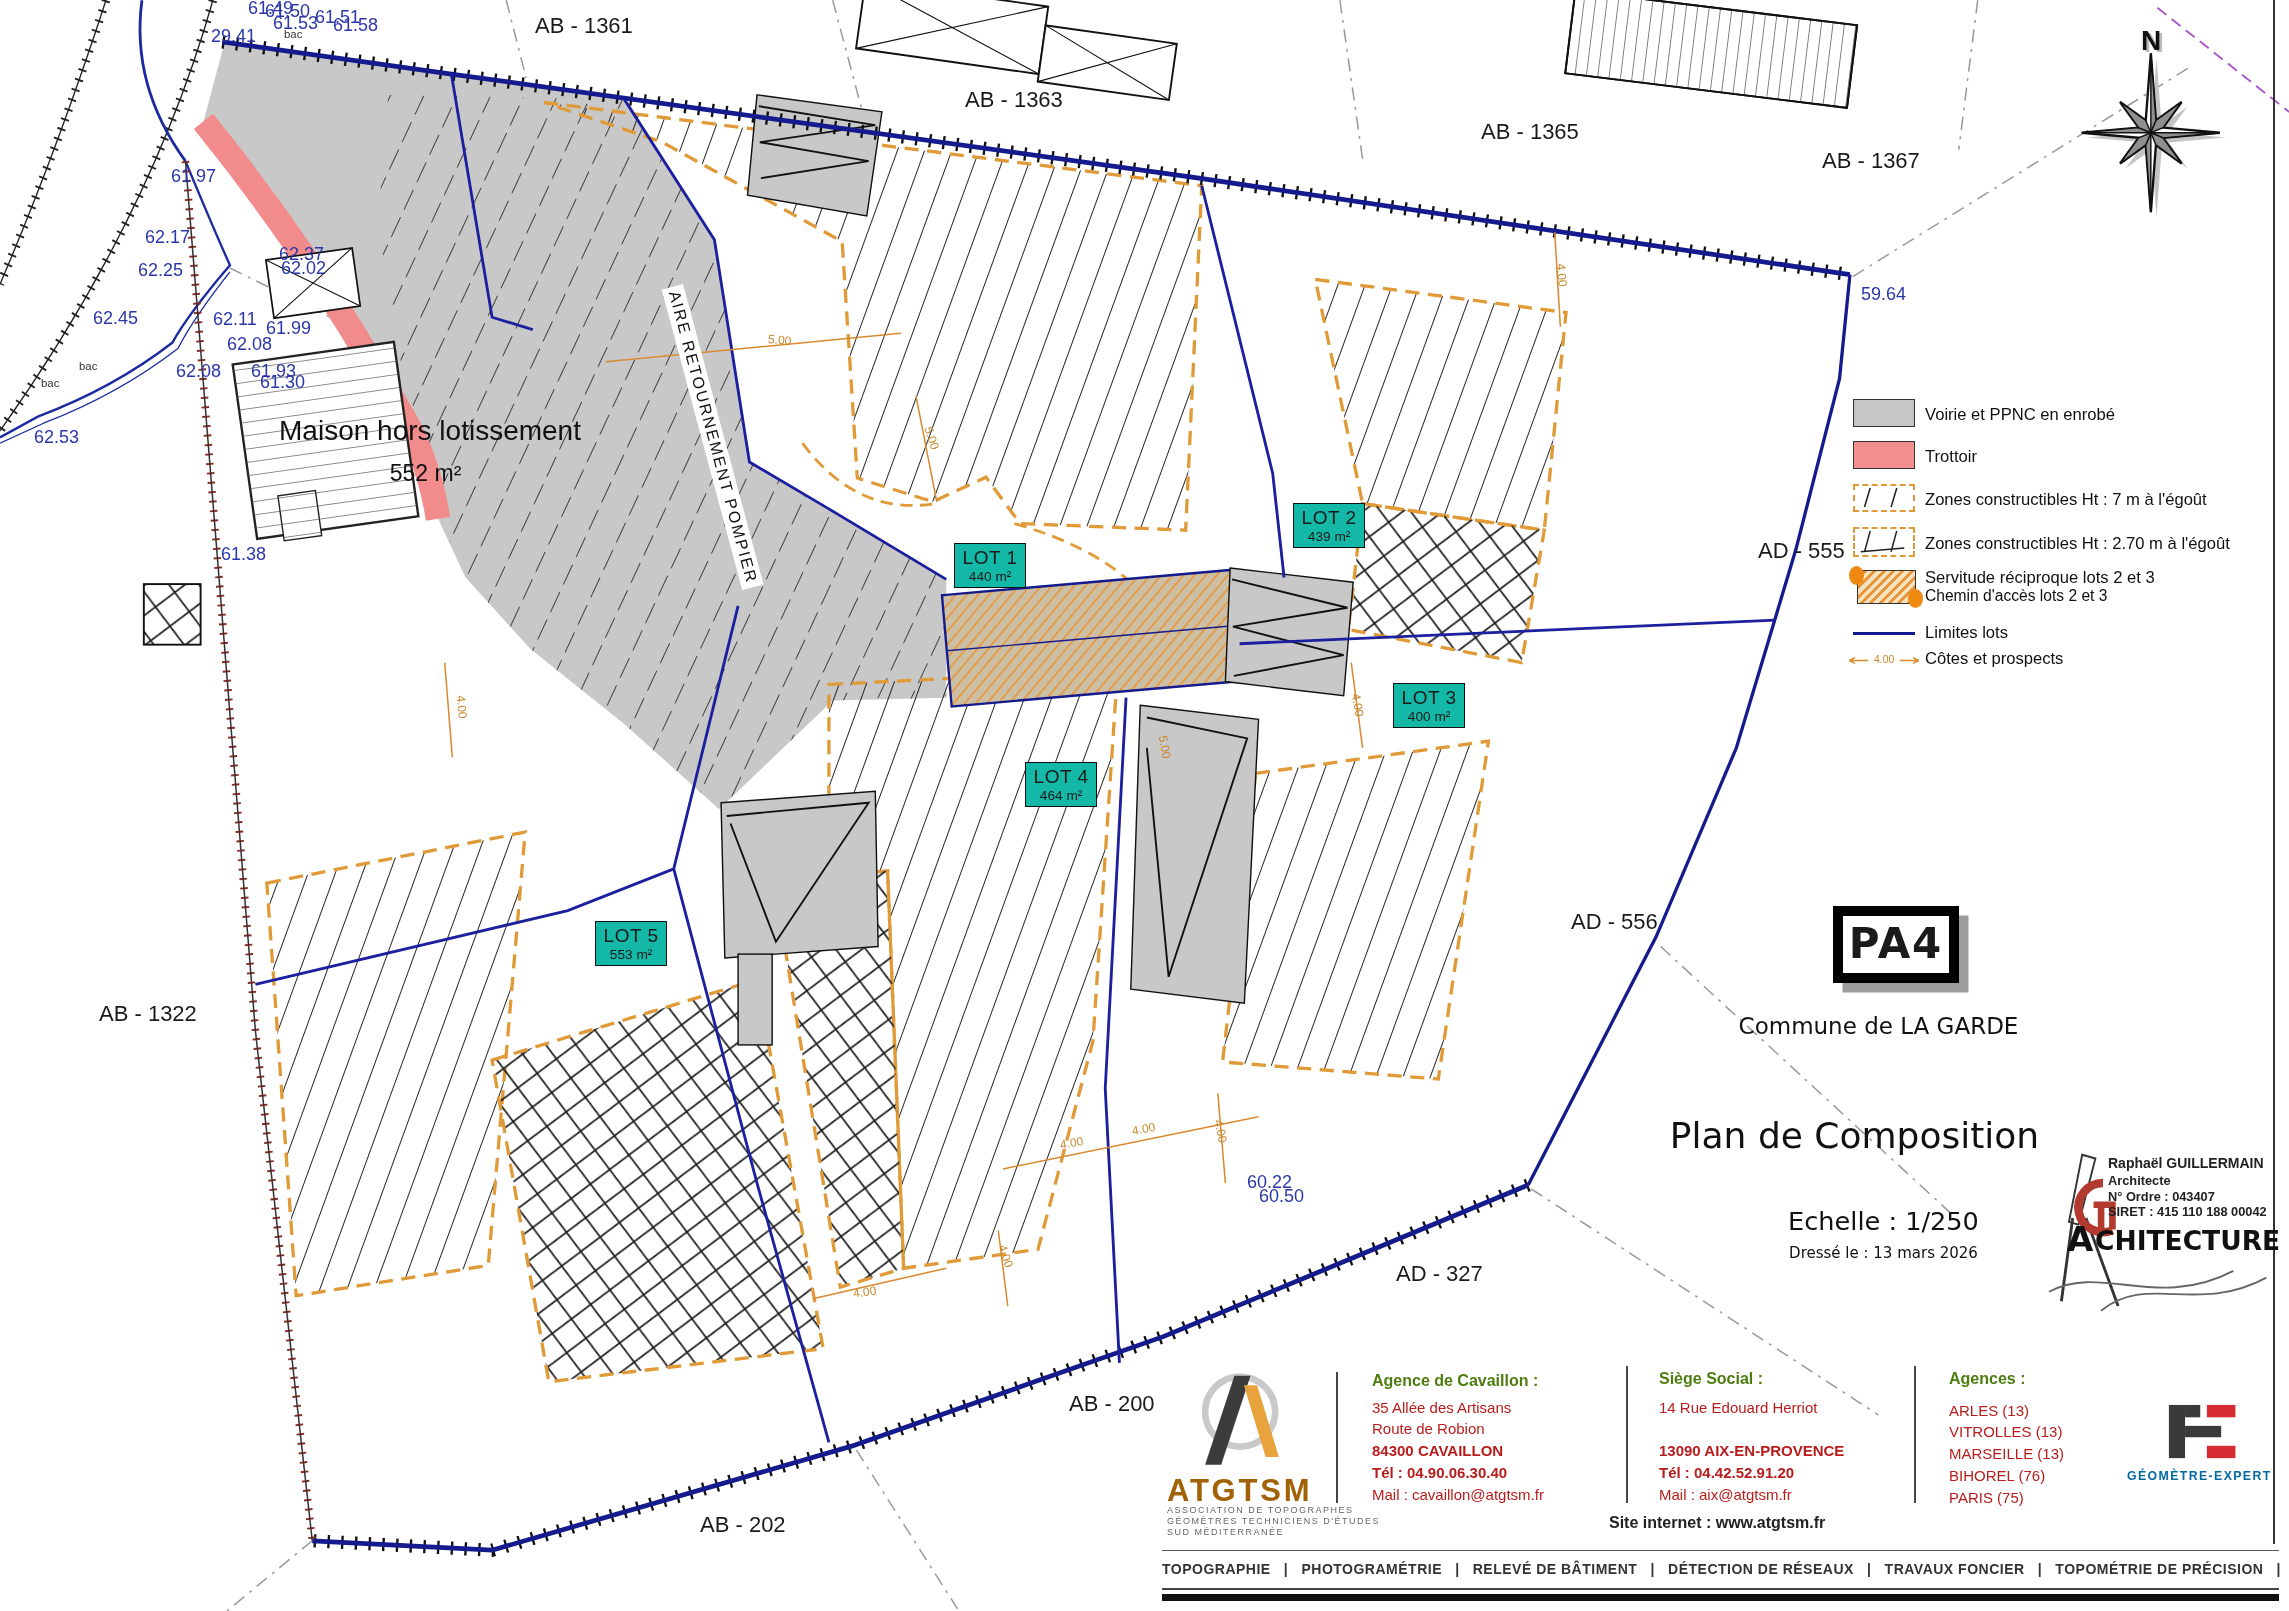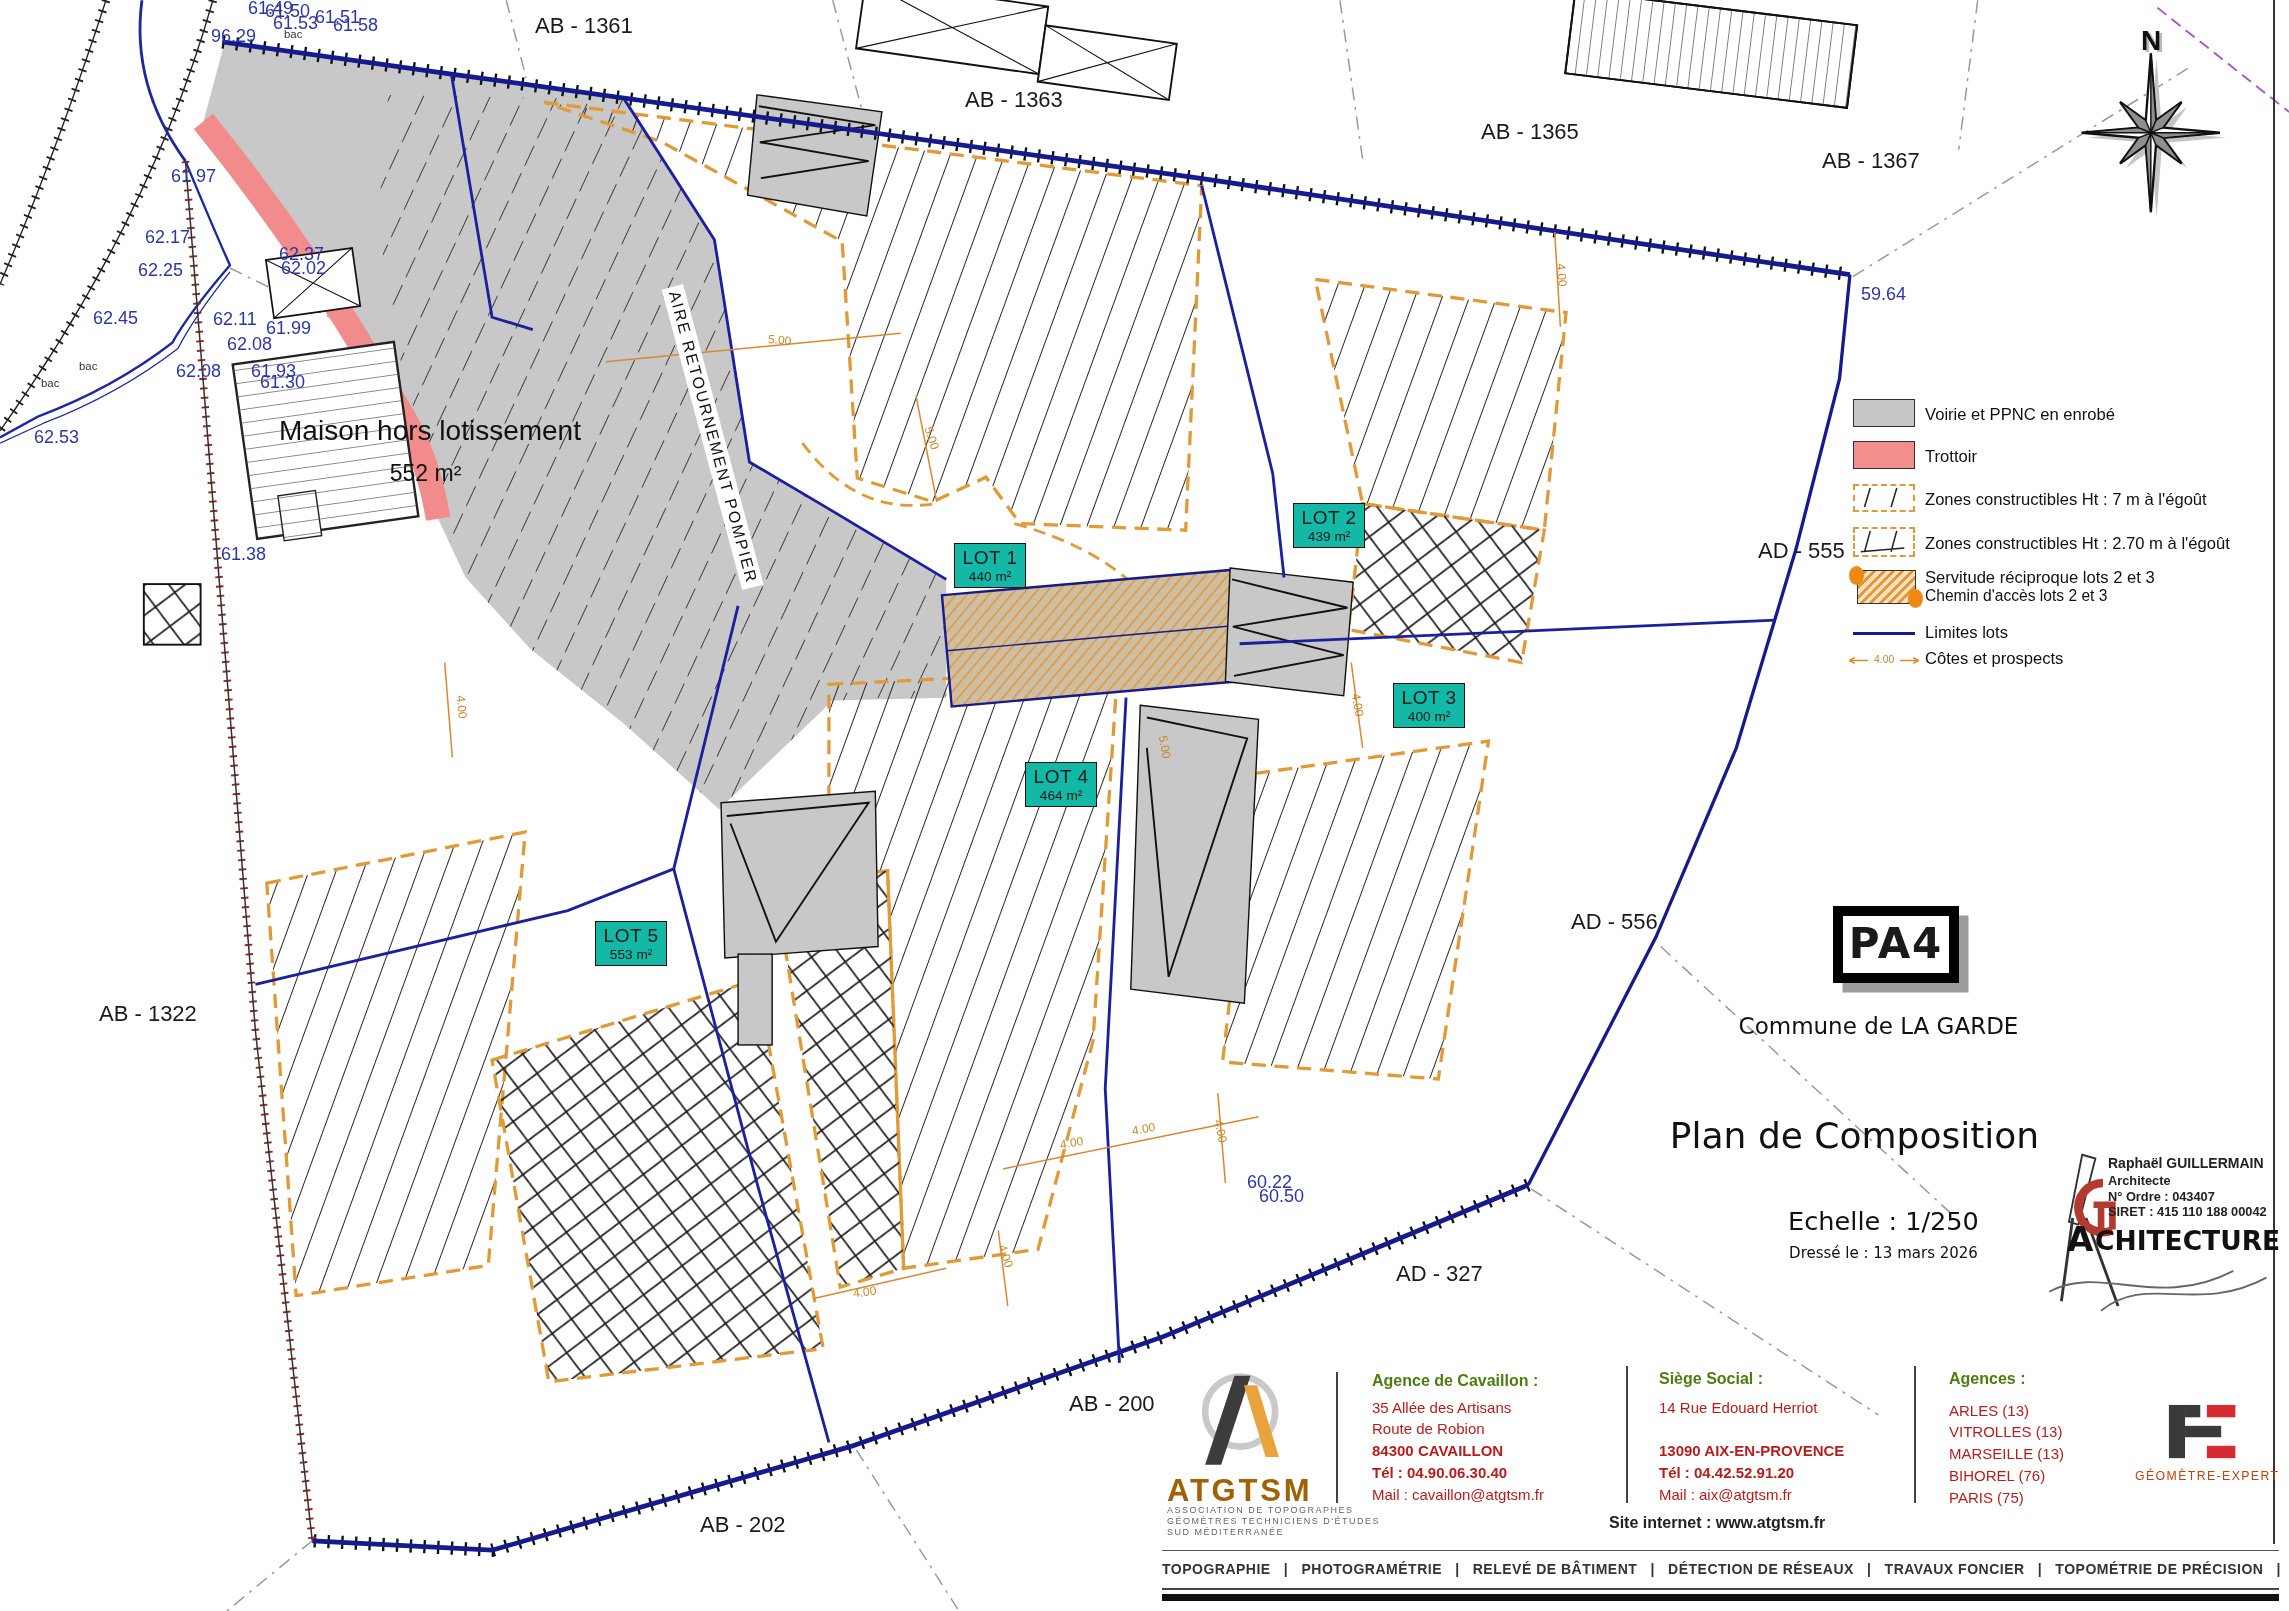--- a/index.html
+++ b/index.html
@@ -40,21 +40,21 @@
   
   .ft-head{position:absolute;font-size:16px;font-weight:bold;color:#4d7c0f;white-space:nowrap;text-align:right;}
   .ft-line{position:absolute;font-size:15px;color:#b91c1c;white-space:nowrap;}
   .ft-bold{font-weight:bold;}
   .vdiv{position:absolute;width:1.9px;background:#444;}
   .services{position:absolute;left:1162px;top:1550px;width:1117px;height:36px;line-height:36px;
             text-align:center;font-size:14px;font-weight:bold;color:#333;letter-spacing:0.5px;
             border-top:1.9px solid #555;white-space:pre;}
   .atg-name{position:absolute;font-size:31px;font-weight:bold;letter-spacing:2.8px;color:#a16207;}
   .atg-sub{position:absolute;font-size:9px;letter-spacing:1.5px;color:#666;white-space:nowrap;}
-  .ge-text{position:absolute;font-size:12.3px;font-weight:normal;letter-spacing:1.4px;color:#c2410c;margin-left:8px;}
+  .ge-text{position:absolute;font-size:12.3px;font-weight:bold;letter-spacing:1.4px;color:#0369a1;}
   .site-line{position:absolute;font-size:16px;font-weight:bold;color:#222;}
   .frame-right{position:absolute;left:2273px;top:0;width:1.9px;height:1544px;background:#333;}
   .hbar1{position:absolute;left:1162px;top:1588px;width:1117px;height:1.9px;background:#444;}
   .hbar2{position:absolute;left:1162px;top:1594px;width:1117px;height:6.6px;background:#111;}
 </style>
 </head>
 <body>
 
 <div class="page">
 
@@ -259,21 +259,21 @@
   <div class="lotbox" style="left:595px;top:921px">
     <div class="lname">LOT 5</div>
     <div class="larea">553 m²</div>
   </div>
 
   <div class="maison" style="left:254px;top:415px;width:352px">Maison hors lotissement</div>
   <div class="maison-area" style="left:350px;top:460px;width:151px">552 m²</div>
   <div class="aire" style="left:683px;top:284px">AIRE RETOURNEMENT POMPIER</div>
   <div class="north-n" style="left:2141px;top:24.6px">N</div>
 
-  <div class="elev" style="left:211px;top:25.6px">96.29</div>
+  <div class="elev" style="left:211px;top:25.6px">29.41</div>
   <div class="elev" style="left:273px;top:13.2px">61.53</div>
   <div class="elev" style="left:315px;top:6.6px">61.51</div>
   <div class="elev" style="left:333px;top:15px">61.58</div>
   <div class="elev" style="left:248px;top:-1.9px">61.49</div>
   <div class="elev" style="left:265px;top:0.9px">61.50</div>
   <div class="elev" style="left:171px;top:166px">61.97</div>
   <div class="elev" style="left:145px;top:227px">62.17</div>
   <div class="elev" style="left:138px;top:260px">62.25</div>
   <div class="elev" style="left:93px;top:308px">62.45</div>
   <div class="elev" style="left:213px;top:309px">62.11</div>

